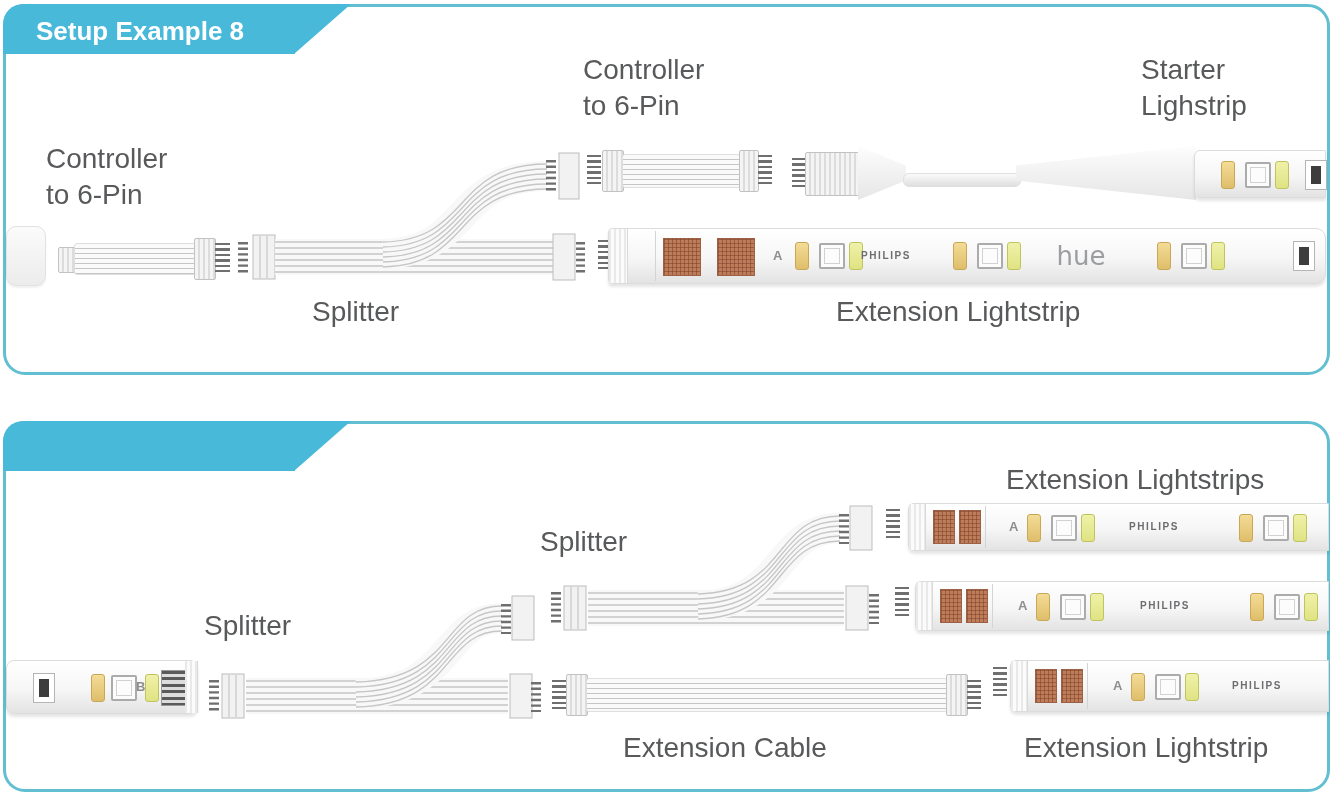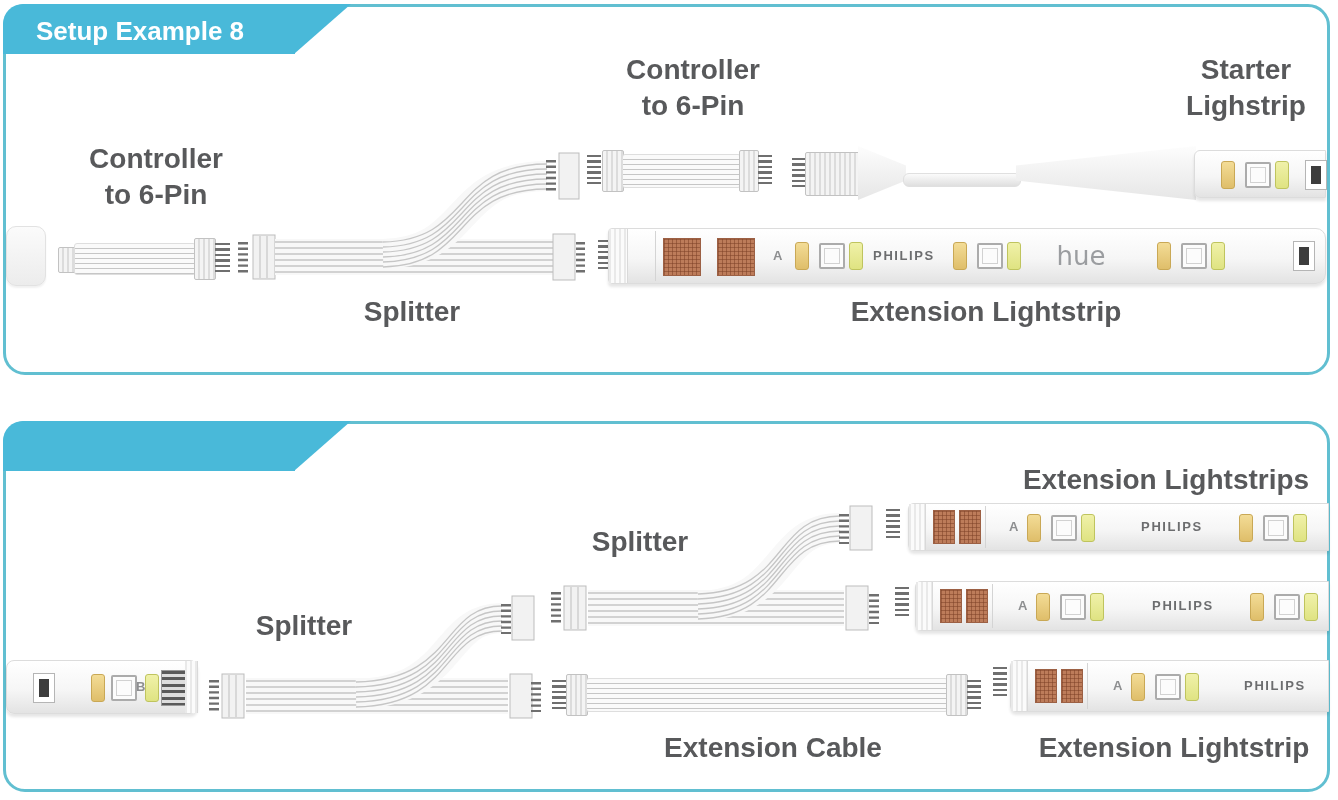--- a/index.html
+++ b/index.html
@@ -10,22 +10,22 @@
          font-family:"Liberation Sans",sans-serif;}
   .panel{position:absolute;width:1321px;height:365px;background:#fff;
          border:3px solid var(--panel-border);border-radius:22px;}
   
   .tab-main{position:absolute;left:-3px;top:-3px;width:292px;height:50px;
             background:var(--tab-bg);border-radius:20px 0 0 0;}
   .tab-slant{position:absolute;left:288px;top:-3px;width:57px;height:50px;
              background:var(--tab-bg);clip-path:polygon(0 0,100% 0,0 100%);}
   .tab-label{position:absolute;left:30px;top:7px;width:250px;height:36px;
              font-weight:700;font-size:26px;line-height:34px;color:#ffffff;}
-  .big-label{position:absolute;font-weight:700;font-size:28px;line-height:36px;
-             color:var(--label);text-align:center;}
+  .big-label{position:absolute;font-weight:400;font-size:28px;line-height:36px;
+             color:var(--label);}
   
   .ribbon{position:absolute;background:repeating-linear-gradient(to bottom,#fafafa 0 3.8px,#c6c6c6 3.8px 5px);
           border:1px solid #dedede;border-radius:3px;}
   .conn{position:absolute;background:repeating-linear-gradient(to right,#f4f4f4 0 3px,#dcdcdc 3px 5px);
         border:1px solid #c2c2c2;border-radius:2px;}
   .pins{position:absolute;background:repeating-linear-gradient(to bottom,#6f6f6f 0 2.4px,rgba(255,255,255,0) 2.4px 5.4px);}
   .block{position:absolute;background:linear-gradient(#fbfbfb,#ececec);border:1px solid #e2e2e2;
          border-radius:10px;box-shadow:0 2px 2px rgba(0,0,0,.06);}
   
   .strip{position:absolute;background:linear-gradient(#ffffff 0%,#f6f6f6 55%,#e3e3e3 100%);
@@ -39,21 +39,21 @@
        background:linear-gradient(#f3dc96,#dfbe6a);border:1px solid #c9a855;}
   .led.cool{background:linear-gradient(#f0f1a9,#dfe382);border-color:#bfc45e;}
   .chip{position:absolute;width:22px;height:22px;background:#fcfcfc;border:2px solid #ababab;border-radius:2px;}
   .chip::after{content:"";position:absolute;inset:3px;border:1px solid #d2d2d2;}
   .dcomp{position:absolute;width:20px;height:28px;background:#ffffff;border:1px solid #b5b5b5;}
   .dcomp::after{content:"";position:absolute;inset:5px 5px;background:#3d3d3d;}
   .ridged-dark{position:absolute;background:repeating-linear-gradient(to bottom,#5a5a5a 0 3px,#dddddd 3px 6.5px);
                border:1px solid #9a9a9a;}
   .seam{position:absolute;top:2px;bottom:2px;width:1px;background:#d4d4d4;}
   .mark{position:absolute;font-weight:700;font-size:13px;color:#8d8e90;}
-  .brand{position:absolute;font-weight:700;font-size:13px;letter-spacing:1.6px;color:#6c6d6f;text-align:center;}
+  .brand{position:absolute;font-weight:700;font-size:10px;letter-spacing:1.6px;color:#6c6d6f;}
   .huetxt{position:absolute;font-weight:400;font-size:26px;color:#9b9da0;text-align:center;
           font-family:"DejaVu Sans",sans-serif;}
   .funnel-l{position:absolute;background:linear-gradient(#fdfdfd,#e6e6e6);
             clip-path:polygon(0 0,100% 36%,100% 64%,0 100%);}
   .funnel-r{position:absolute;background:linear-gradient(#fdfdfd,#e6e6e6);
             clip-path:polygon(0 36%,100% 0,100% 100%,0 64%);}
   .thincable{position:absolute;background:linear-gradient(#fbfbfb,#dfdfdf);border:1px solid #e0e0e0;border-radius:6px;}
   
   svg .band{stroke:#f8f8f8;stroke-width:36;fill:none;}
   svg .band2{stroke:#f8f8f8;stroke-width:30;fill:none;}

